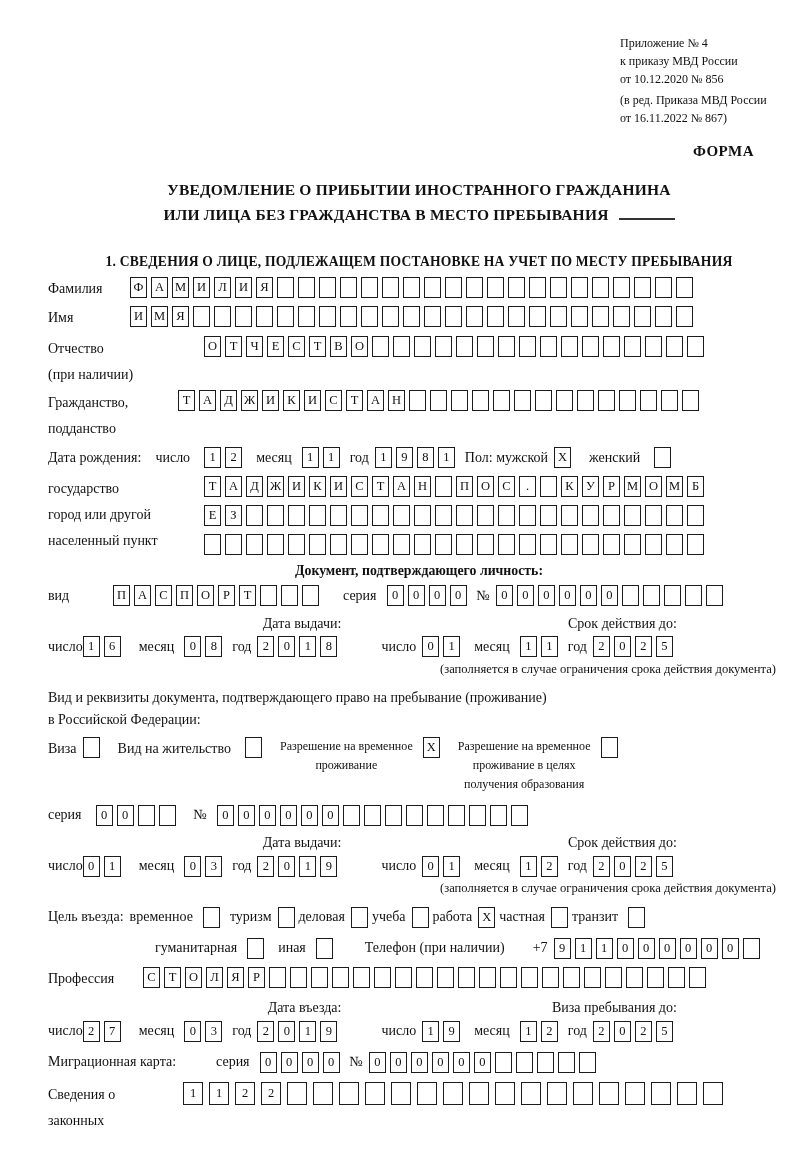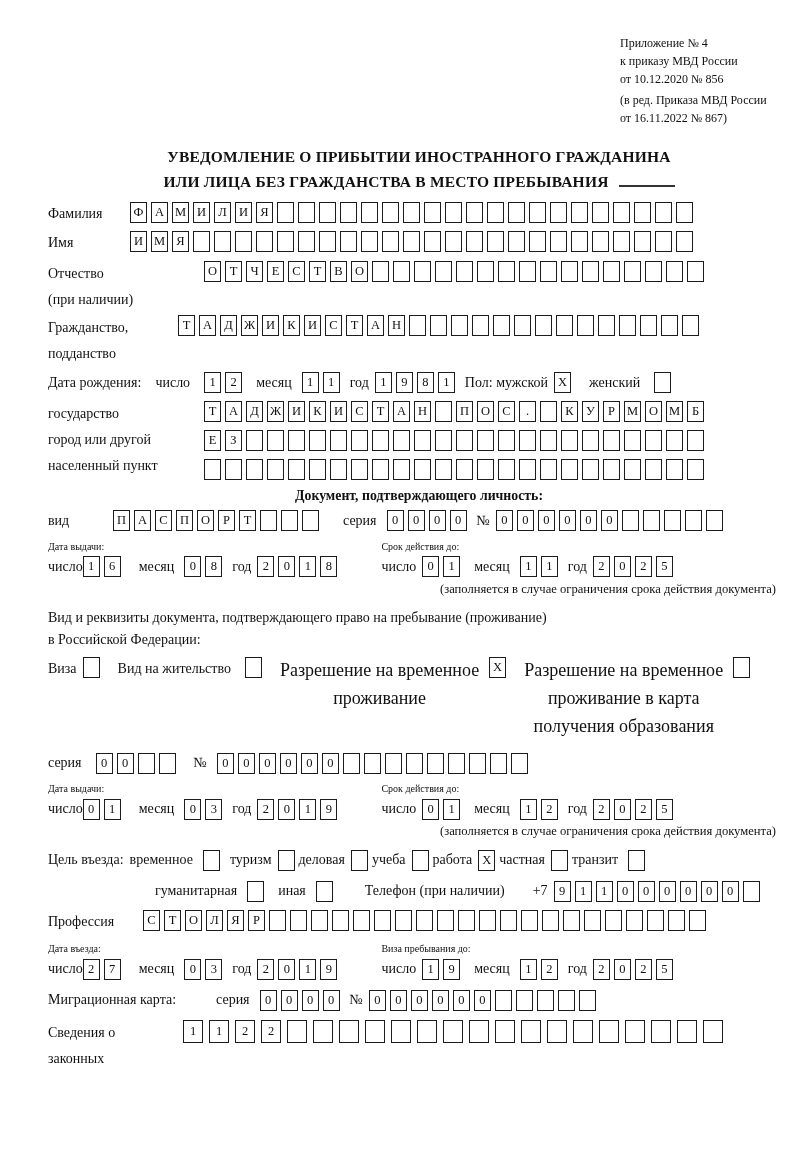--- a/index.html
+++ b/index.html
@@ -40,47 +40,49 @@
   .boxes-wide .box { width: 20px; height: 23px; margin-right: 6px; line-height: 21px; }
   .mb { margin-bottom: 8px; }
 
   .ml6 { margin-left: 6px; } .ml10 { margin-left: 10px; } .ml14 { margin-left: 14px; }
   .ml20 { margin-left: 20px; } .ml28 { margin-left: 28px; } .ml40 { margin-left: 40px; }
 
   .doc-heading { text-align: center; font-weight: bold; font-size: 13.8px; margin-top: 8px; }
 
   .date-row { display: flex; margin-top: 8px; }
   .date-col { display: flex; flex-direction: column; }
-  .date-col-head { text-align: left; font-size: 10px; margin-bottom: 3px; }
+  .date-col-head { text-align: right; font-size: 14px; margin-bottom: 3px; }
   .note-right { text-align: right; font-size: 12.6px; margin-top: 3px; padding-right: 14px; }
 
   .para { font-size: 14px; line-height: 1.6; margin-top: 10px; }
 
-  .center-label { text-align: center; font-size: 18px; line-height: 1.55; flex-shrink: 1; }
+  .center-label { text-align: center; font-size: 12px; line-height: 1.55; flex-shrink: 1; }
 </style>
 </head>
 <body>
 
 <div class="page">
 
   <div class="hdr">
     <div>Приложение № 4</div>
     <div>к приказу МВД России</div>
     <div>от 10.12.2020 № 856</div>
     <div class="sub">(в ред. Приказа МВД России</div>
     <div>от 16.11.2022 № 867)</div>
   </div>
+  <div class="form-label">ФОРМА</div>
 
   <div class="title">
     <div>УВЕДОМЛЕНИЕ О ПРИБЫТИИ ИНОСТРАННОГО ГРАЖДАНИНА</div>
     <div>
       <span>ИЛИ ЛИЦА БЕЗ ГРАЖДАНСТВА В МЕСТО ПРЕБЫВАНИЯ</span><span class="uline"></span>
     </div>
   </div>
 
+  <div class="sec-heading">1. СВЕДЕНИЯ О ЛИЦЕ, ПОДЛЕЖАЩЕМ ПОСТАНОВКЕ НА УЧЕТ ПО МЕСТУ ПРЕБЫВАНИЯ</div>
 
   <div class="frow" style="">
     <div class="flabel w82">Фамилия</div>
     <div class="boxes">
         <span class="box">Ф</span>
         <span class="box">А</span>
         <span class="box">М</span>
         <span class="box">И</span>
         <span class="box">Л</span>
         <span class="box">И</span>
@@ -428,21 +430,21 @@
       </span>
     <div class="center-label ml14">
       <div>Разрешение на временное</div>
       <div>проживание</div>
     </div>
     <span class="boxes ml10">
         <span class="box">X</span>
       </span>
     <div class="center-label ml14">
       <div>Разрешение на временное</div>
-      <div>проживание в карта</div>
+      <div>проживание в целях</div>
       <div>получения образования</div>
     </div>
     <span class="boxes ml10">
         <span class="box"></span>
       </span>
   </div>
 
   <div class="frow inline-row" style="margin-top:10px">
     <span class="flabel">серия</span>
     <span class="boxes ml14">

